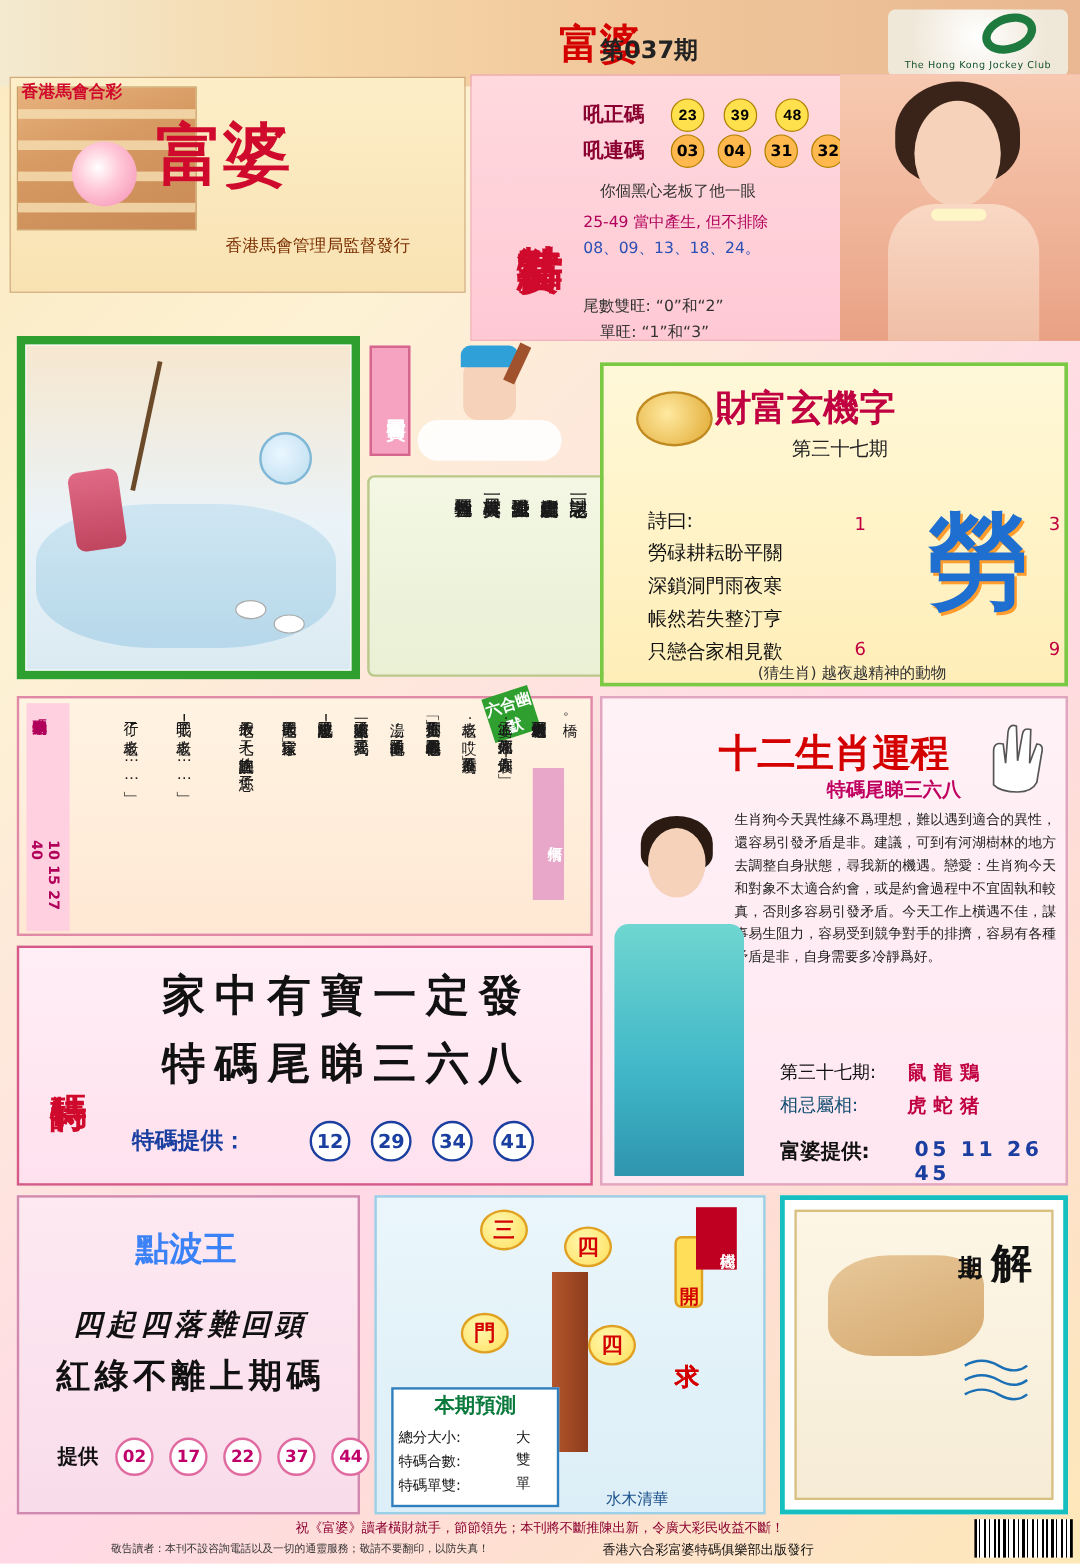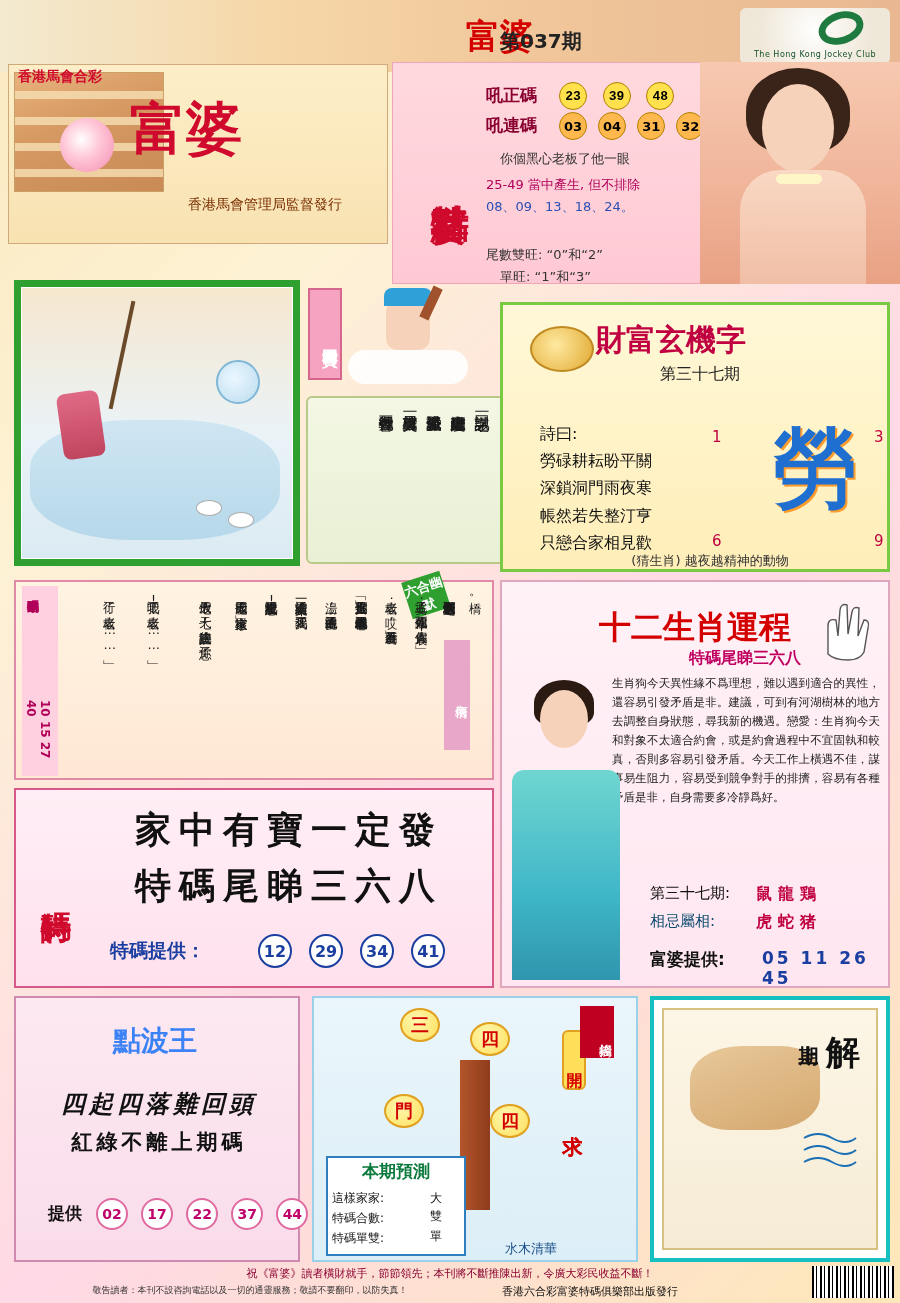--- a/index.html
+++ b/index.html
@@ -168,21 +168,21 @@
   #model-b-hair{left:534px;top:680px;width:60px;height:46px;border-radius:50% 50% 30% 30%;background:#2b1a12;}
   #hand-icon{left:810px;top:596px;width:70px;height:70px;}
 
   
   #dianbo-box{left:14px;top:996px;width:286px;height:266px;border:2px solid #d08ab0;
     background:linear-gradient(180deg,#fde9f2 0%,#f9dcea 100%);}
   #dianbo-title{left:60px;top:1022px;width:190px;font-size:28px;font-weight:bold;color:#3b82f6;
     font-family:"DejaVu Serif","Liberation Serif",serif;}
   #dianbo-l1{left:36px;top:1088px;width:246px;font-size:24px;font-weight:bold;color:#111;letter-spacing:4px;
     font-family:"DejaVu Serif","Liberation Serif",serif;font-style:italic;}
-  #dianbo-l2{left:36px;top:1128px;width:246px;font-size:21px;font-weight:bold;color:#111;letter-spacing:4px;
+  #dianbo-l2{left:36px;top:1128px;width:246px;font-size:28px;font-weight:bold;color:#111;letter-spacing:4px;
     font-family:"DejaVu Serif","Liberation Serif",serif;}
   #dianbo-provide{left:48px;top:1202px;font-size:17px;color:#111;font-weight:bold;}
   #dianbo-balls{left:92px;top:1198px;}
 
   
   #tree-box{left:312px;top:996px;width:326px;height:266px;border:2px solid #9ad0e8;
     background:linear-gradient(180deg,#eaf6fb 0%,#dceef7 100%);}
   #tree-trunk{left:460px;top:1060px;width:30px;height:150px;background:linear-gradient(90deg,#b4552b,#8d3c1c);}
   .node{position:absolute;width:40px;height:34px;border-radius:50%;display:flex;align-items:center;
     justify-content:center;font-size:18px;font-weight:bold;color:#d40000;
@@ -384,21 +384,21 @@
 <div class="abs" id="tree-box"></div>
 <div class="abs" id="tree-trunk"></div>
 <div class="abs node" id="node1">三</div>
 <div class="abs node" id="node2">四</div>
 <div class="abs node" id="node3">門</div>
 <div class="abs node" id="node4">四</div>
 <div class="abs node vert" id="node5">開</div>
 <div class="abs vert" id="yaoqian">搖錢樹</div>
 <div class="abs" id="forecast-box"></div>
 <div class="abs ct" id="forecast-title">本期預測</div>
-<div class="abs" id="f-r1-l">這樣家家:</div>
+<div class="abs" id="f-r1-l">總分大小:</div>
 <div class="abs" id="f-r1-v">大</div>
 <div class="abs" id="f-r2-l">特碼合數:</div>
 <div class="abs" id="f-r2-v">雙</div>
 <div class="abs" id="f-r3-l">特碼單雙:</div>
 <div class="abs" id="f-r3-v">單</div>
 <div class="abs ct" id="tree-caption">水木清華</div>
 <div class="abs vert" id="tree-vert-text">求求求</div>
 
 <div class="abs" id="jie-box"></div>
 <div class="abs" id="jie-inner"></div>

